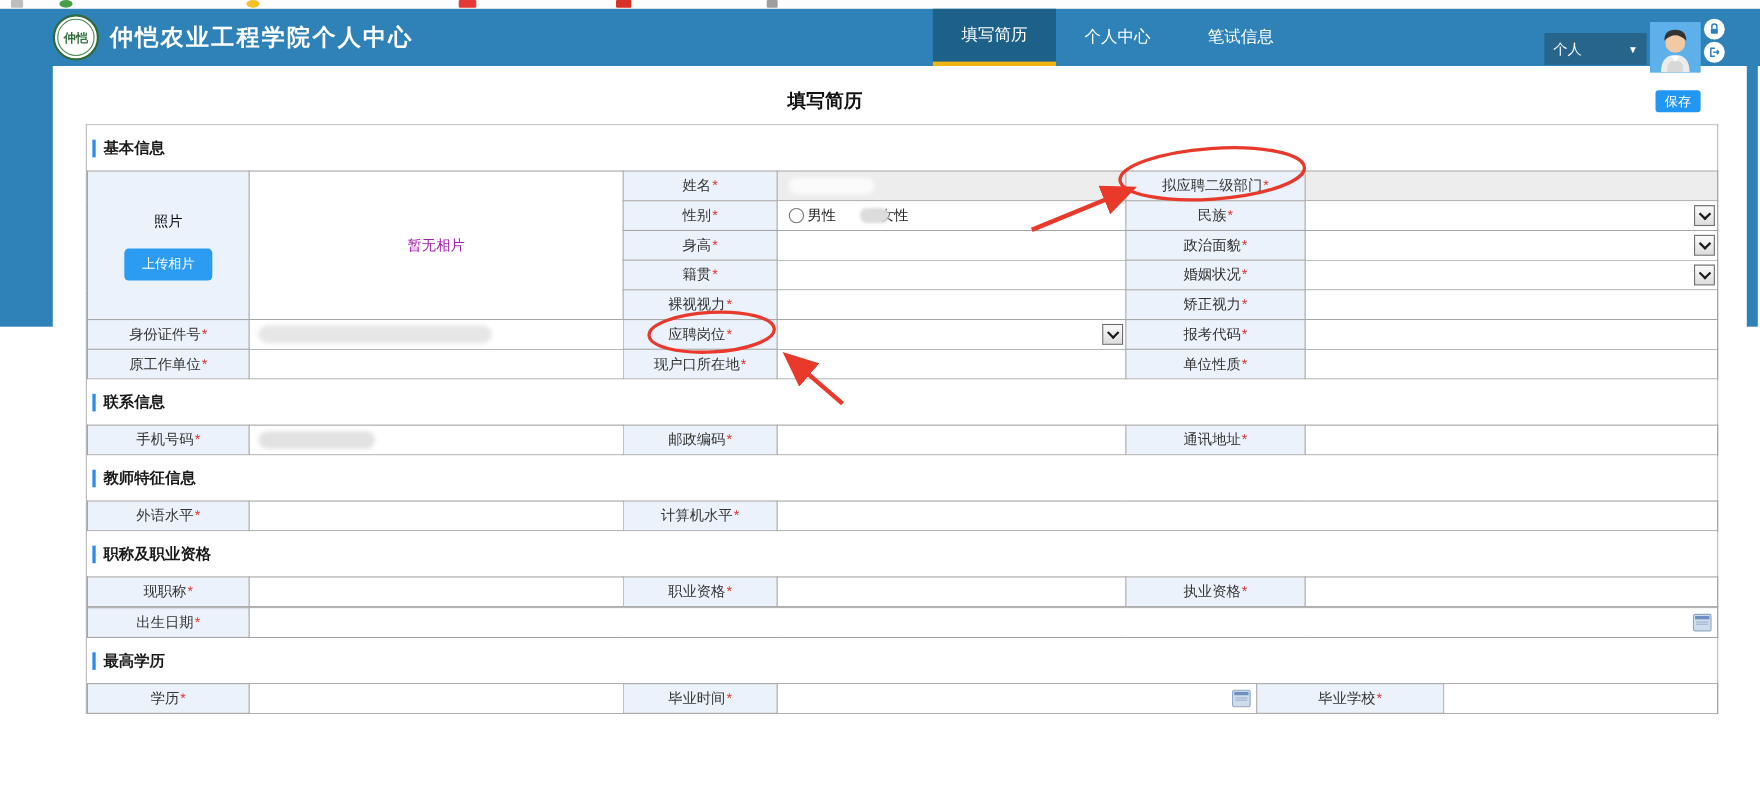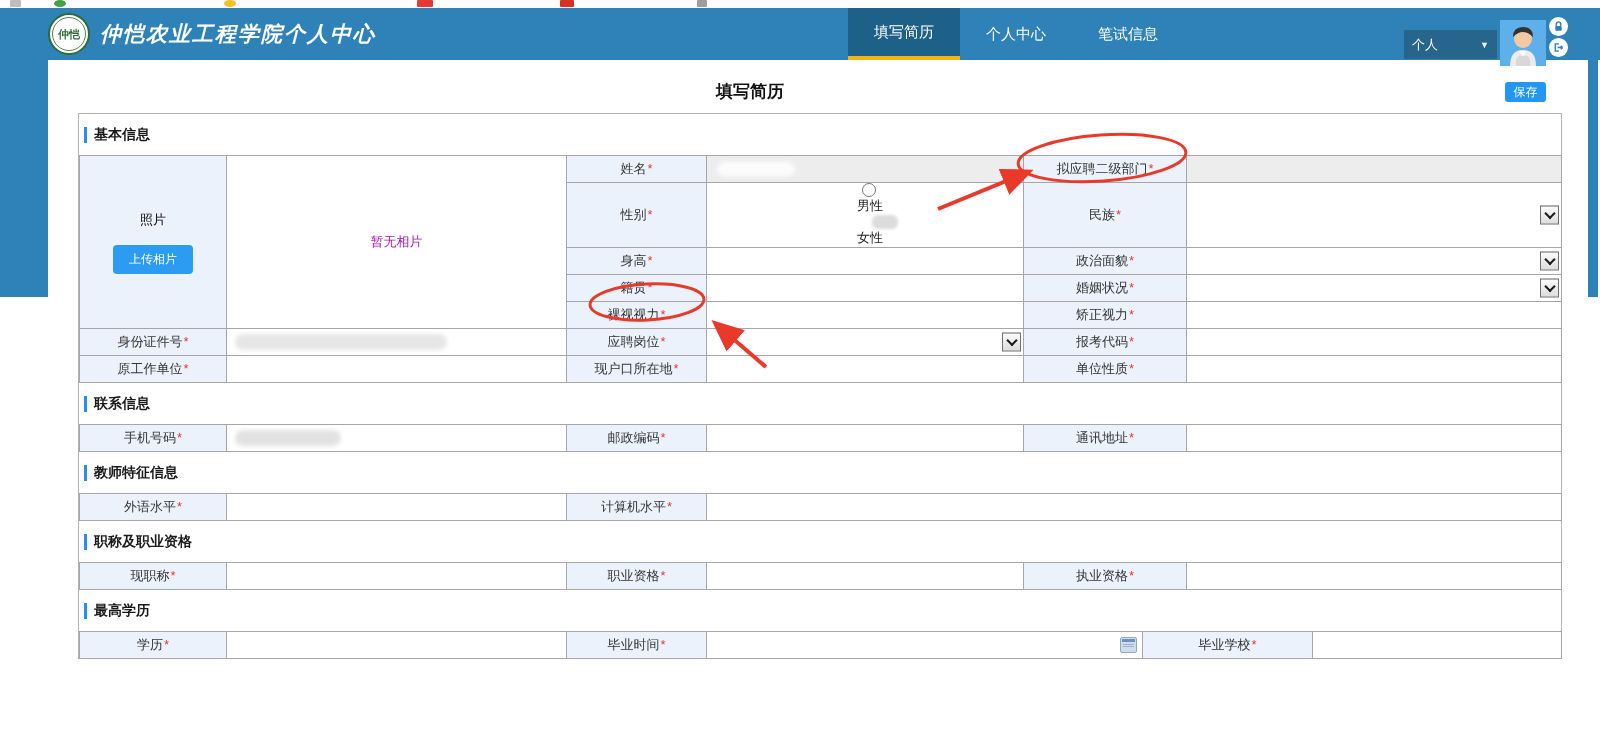--- a/index.html
+++ b/index.html
@@ -11,21 +11,21 @@
 
   
   .header{position:absolute;left:0;top:8px;width:1600px;height:52px;background:#2e82b8;}
   .logo-wrap{position:absolute;left:48px;top:5px;display:flex;align-items:center;}
   .logo{width:42px;height:42px;border-radius:50%;background:#fff;border:2px solid #2f6b3a;
         display:flex;align-items:center;justify-content:center;box-sizing:border-box;}
   .logo-inner{width:32px;height:32px;border-radius:50%;border:1px solid #4a8a55;display:flex;
         align-items:center;justify-content:center;color:#2f6b3a;font-size:11px;font-weight:bold;
         font-family:"Liberation Serif","DejaVu Serif",serif;}
   .site-title{color:#fff;font-size:21px;margin-left:10px;font-family:"Liberation Serif","DejaVu Serif",serif;
-        font-style:italic;font-weight:bold;letter-spacing:2px;}
+        font-weight:bold;letter-spacing:2px;}
   .tabs{position:absolute;left:848px;top:0;height:52px;display:flex;}
   .tab{height:52px;line-height:52px;padding:0 26px;color:#fff;font-size:15px;cursor:pointer;box-sizing:border-box;}
   .tab.active{background:#1d6189;border-bottom:4px solid #f0b512;line-height:48px;}
   .user-select{position:absolute;left:1404px;top:22px;width:93px;height:29px;background:#27658d;
         color:#fff;font-size:13px;display:flex;align-items:center;justify-content:space-between;
         padding:0 8px;box-sizing:border-box;cursor:pointer;}
   .user-select .arr{font-size:9px;}
   .avatar{position:absolute;left:1500px;top:12px;width:46px;height:46px;background:#5db0ea;overflow:hidden;}
   .circle-btn{position:absolute;width:19px;height:19px;border-radius:50%;background:#fff;
         display:flex;align-items:center;justify-content:center;cursor:pointer;}
@@ -48,21 +48,21 @@
   table.t{width:100%;border-collapse:collapse;table-layout:fixed;}
   table.t td{border:1px solid #a6a6a6;height:26px;font-size:13px;padding:0;overflow:hidden;}
   td.lbl{background:#ebf2fb;text-align:center;color:#333;}
   td.val{background:#fff;position:relative;}
   td.ro{background:#ededed;}
   .star{color:#e53935;margin-left:1px;}
   .photo-cell{background:#ebf2fb;text-align:center;vertical-align:middle;}
   .upload-btn{display:inline-block;margin-top:16px;background:#2b9cf2;color:#fff;font-size:12px;
         padding:6px 16px;border-radius:4px;border:none;cursor:pointer;}
   .nophoto{color:#a21caf;text-align:center;background:#fff;}
-  .radio-row{display:flex;align-items:center;padding-left:10px;color:#222;flex-direction:column;}
+  .radio-row{display:flex;align-items:center;padding-left:10px;color:#222;}
   .radio{width:12px;height:12px;border:1px solid #777;border-radius:50%;background:#fff;display:inline-block;margin-right:3px;}
   .gblur{display:inline-block;width:26px;height:14px;background:#dcdcdc;border-radius:6px;filter:blur(1.5px);
         margin-left:22px;margin-right:-8px;position:relative;z-index:2;}
   .sel{position:absolute;right:2px;top:50%;transform:translateY(-50%);width:19px;height:19px;box-sizing:border-box;
         border:1px solid #707070;background:linear-gradient(#fbfbfb,#dcdcdc);display:flex;align-items:center;justify-content:center;cursor:pointer;}
   .sel::after{content:"";width:6px;height:6px;border-right:2px solid #1a1a1a;border-bottom:2px solid #1a1a1a;
         transform:rotate(45deg);margin-top:-3px;}
   .cal{position:absolute;right:5px;top:50%;transform:translateY(-50%);width:15px;height:14px;background:#cfdcec;
         border:1px solid #93a8c2;border-radius:2px;cursor:pointer;}
   .cal::before{content:"";position:absolute;top:1px;left:1px;right:1px;height:3px;background:#6f8fc0;}
@@ -289,20 +289,38 @@
       <td class="lbl"><span>现职称</span><span class="star">*</span></td>
       <td class="val"></td>
       <td class="lbl"><span>职业资格</span><span class="star">*</span></td>
       <td class="val"></td>
       <td class="lbl"><span>执业资格</span><span class="star">*</span></td>
       <td class="val"></td>
     </tr>
   </tbody>
     </table>
 
+  <table class="t">
+    <colgroup>
+        <col style="width:147px">
+        <col style="width:340px">
+        <col style="width:140px">
+        <col style="width:317px">
+        <col style="width:163px">
+        <col style="width:375px">
+      </colgroup>
+    <tbody>
+        <tr>
+      <td class="lbl"><span>出生日期</span><span class="star">*</span></td>
+      <td class="val" colspan="5">
+            <span class="cal"></span>
+          </td>
+    </tr>
+  </tbody>
+    </table>
 
   <div class="sec">
     <span class="bar"></span>
     <span>最高学历</span>
   </div>
   <table class="t">
     <colgroup>
         <col style="width:147px">
         <col style="width:340px">
         <col style="width:140px">

